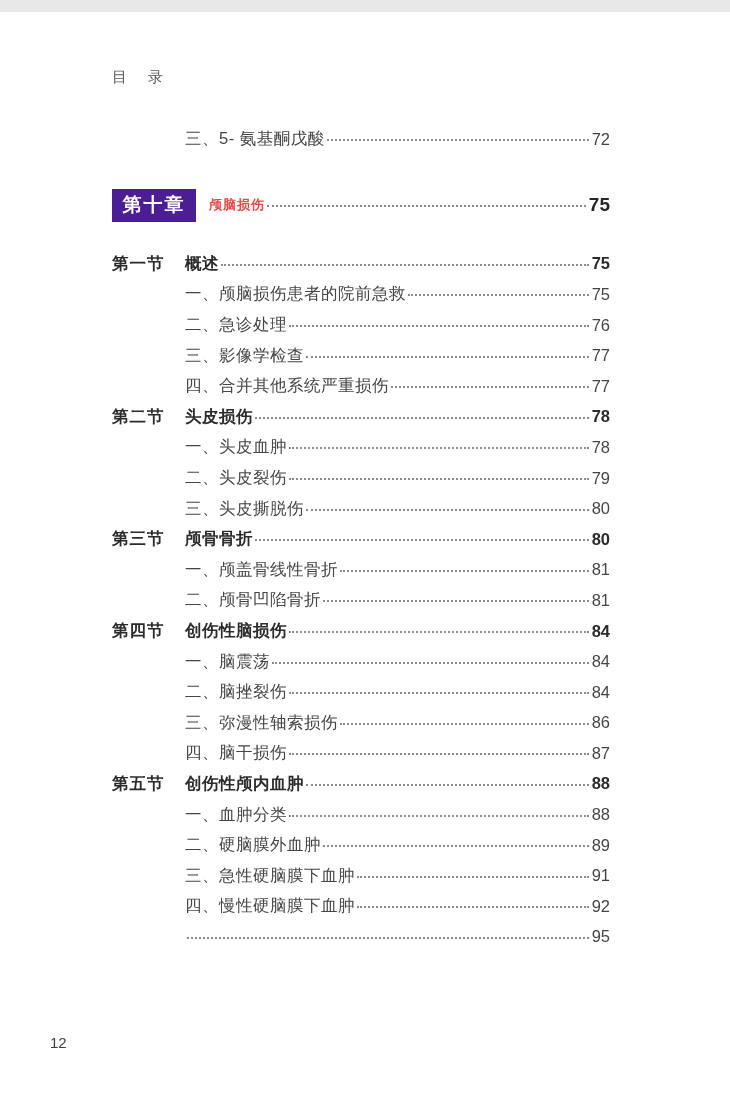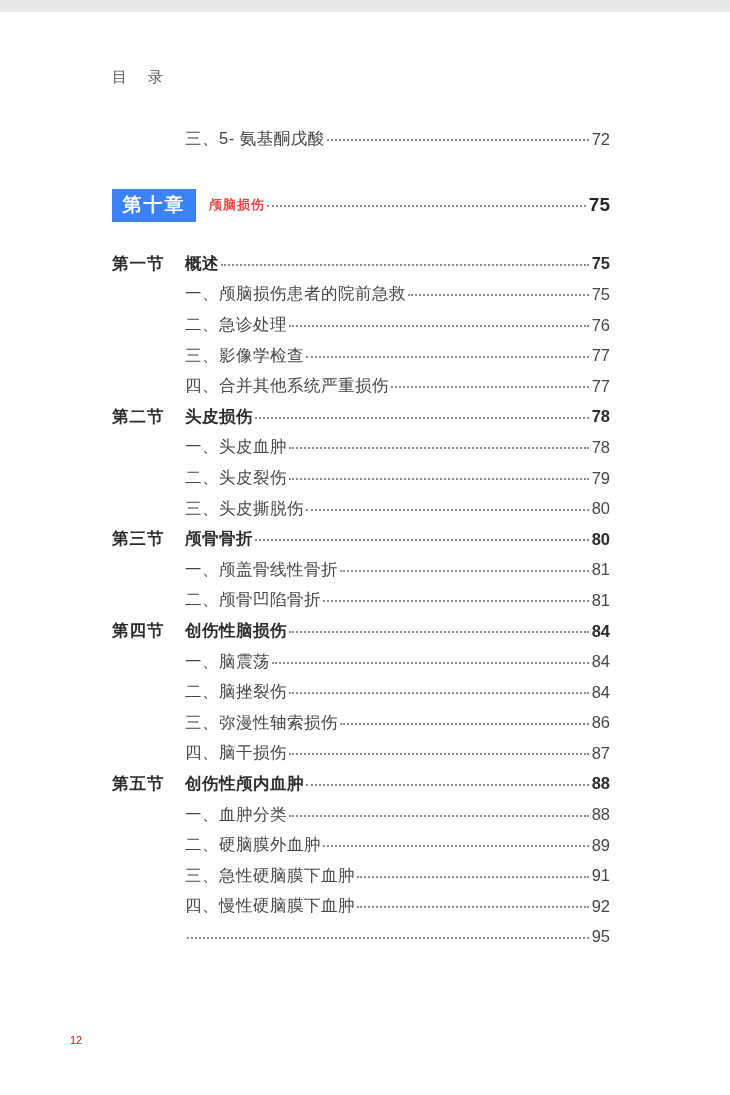--- a/index.html
+++ b/index.html
@@ -33,42 +33,42 @@
   .trow.sub { padding-left:73px; color:#454545; }
   .rlabel { width:73px; flex:none; letter-spacing:1px; }
   .rtitle { flex:none; letter-spacing:0.5px; }
   .dots {
     flex:1; height:0; align-self:center;
     border-bottom:2px dotted #8c8c8c;
     margin:0 3px 0 2px; transform:translateY(1px);
   }
   .rpage { flex:none; }
   .folio {
-    position:absolute; left:70px; top:1022px;
-    font-size:11px; color:#b91c1c;
+    position:absolute; left:50px; top:1022px;
+    font-size:15px; color:#404040;
   }
 </style>
 </head>
 <body>
 
 <div class="page">
   <div class="content">
 
     <div class="header">目　录</div>
 
     <div class="pre-rows" id="pre-rows">
         <div class="trow sub">
           <span class="rtitle">三、5- 氨基酮戊酸</span>
           <span class="dots"></span>
           <span class="rpage">72</span>
         </div>
       </div>
 
     <div class="chapter-row">
-      <span class="badge" style="background: #3b82f6; color: rgb(255, 255, 255);">第十章</span>
+      <span class="badge" style="background: #4c1d95; color: rgb(255, 255, 255);">第十章</span>
       <span class="chapter-title">颅脑损伤</span>
       <span class="dots"></span>
       <span class="rpage chapter-page">75</span>
     </div>
 
     <div class="rows" id="toc-rows">
         <div class="trow section">
           <span class="rlabel">第一节</span>
           <span class="rtitle">概述</span>
           <span class="dots"></span>

